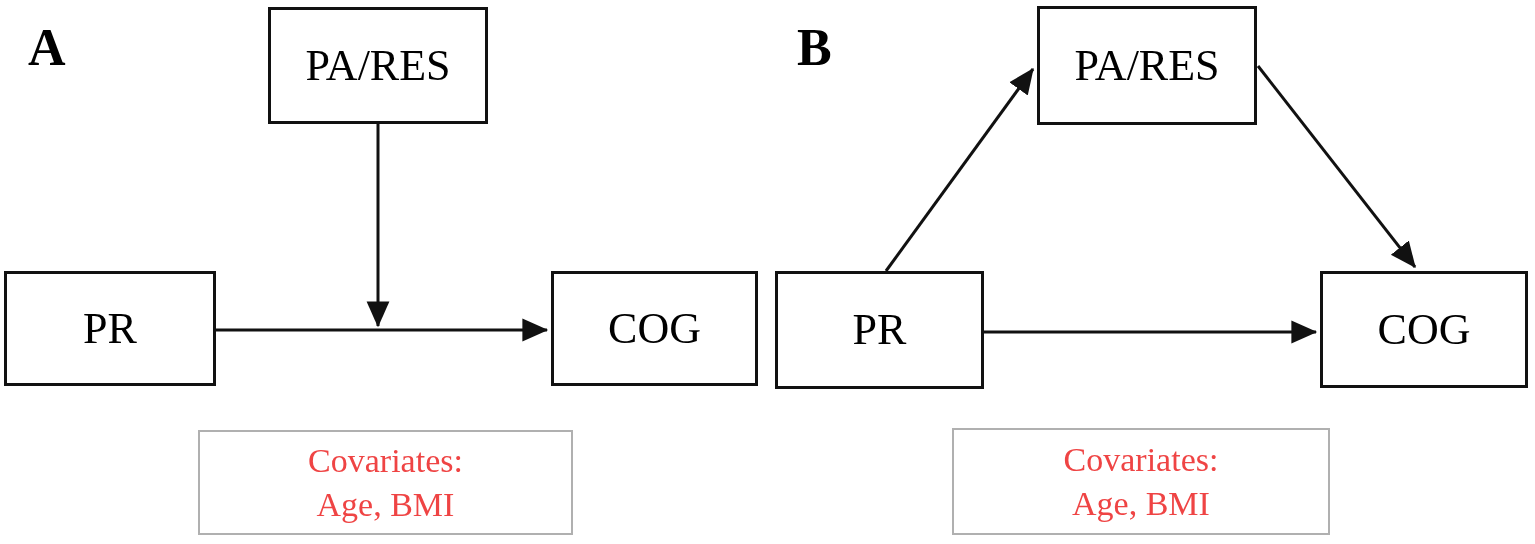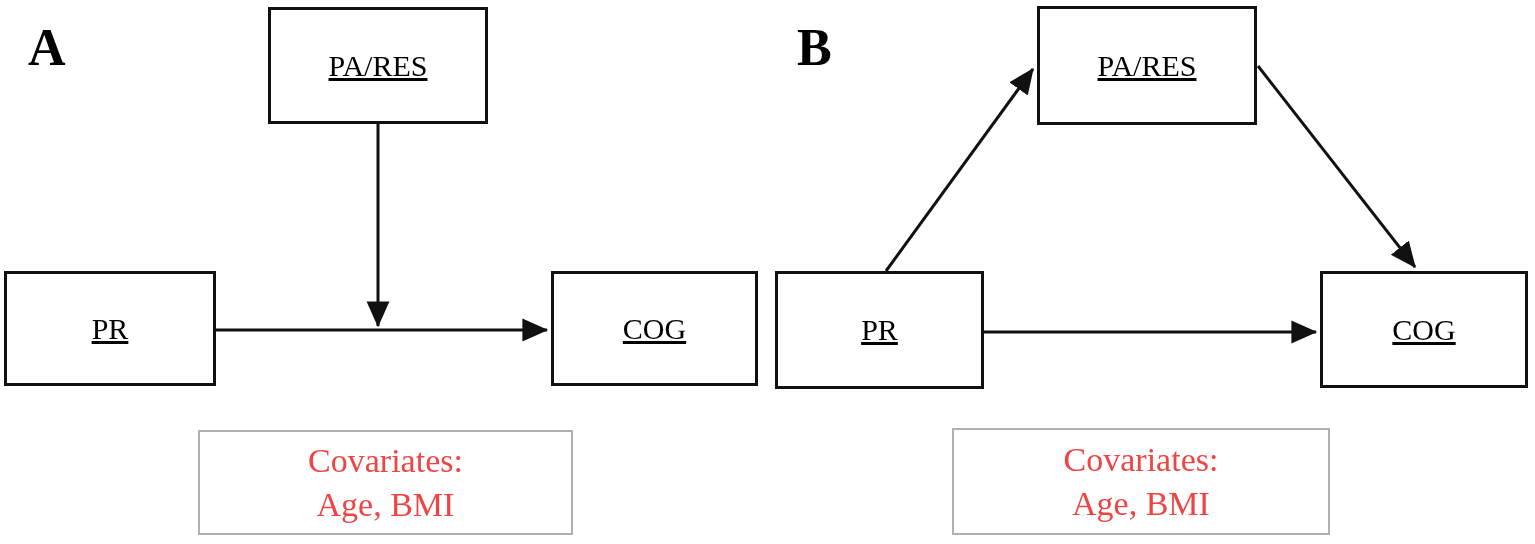--- a/index.html
+++ b/index.html
@@ -30,25 +30,24 @@
     box-sizing: border-box;
     border: 3px solid #111111;
     background: #ffffff;
     display: flex;
     align-items: center;
     justify-content: center;
     color: #000000;
     font-family: "Liberation Serif", "DejaVu Serif", serif;
   }
   .node-box .node-label {
-    font-size: 30px;
+    font-size: 44px;
     line-height: 1;
     letter-spacing: 0px;
     white-space: nowrap;
-    text-decoration: underline;
   }
   .cov-box {
     position: absolute;
     box-sizing: border-box;
     border: 2px solid #b0b0b0;
     background: #ffffff;
     display: flex;
     flex-direction: column;
     align-items: center;
     justify-content: center;

